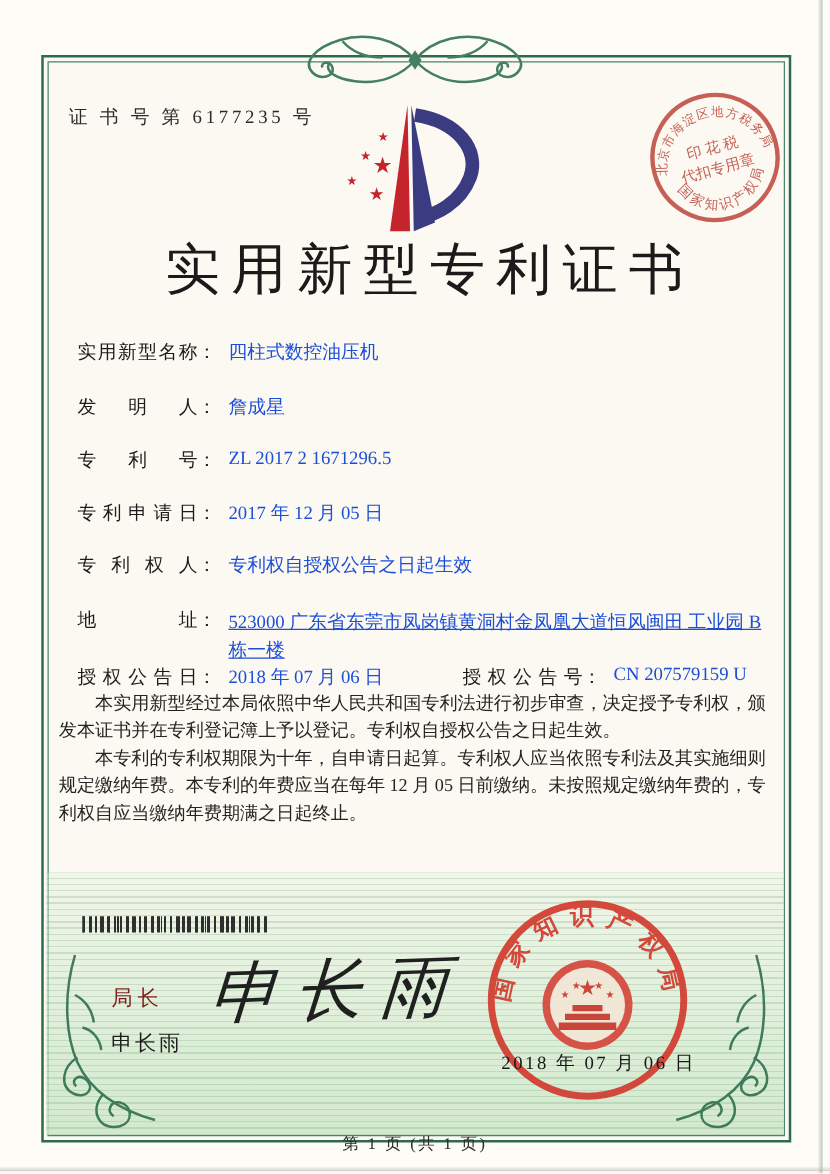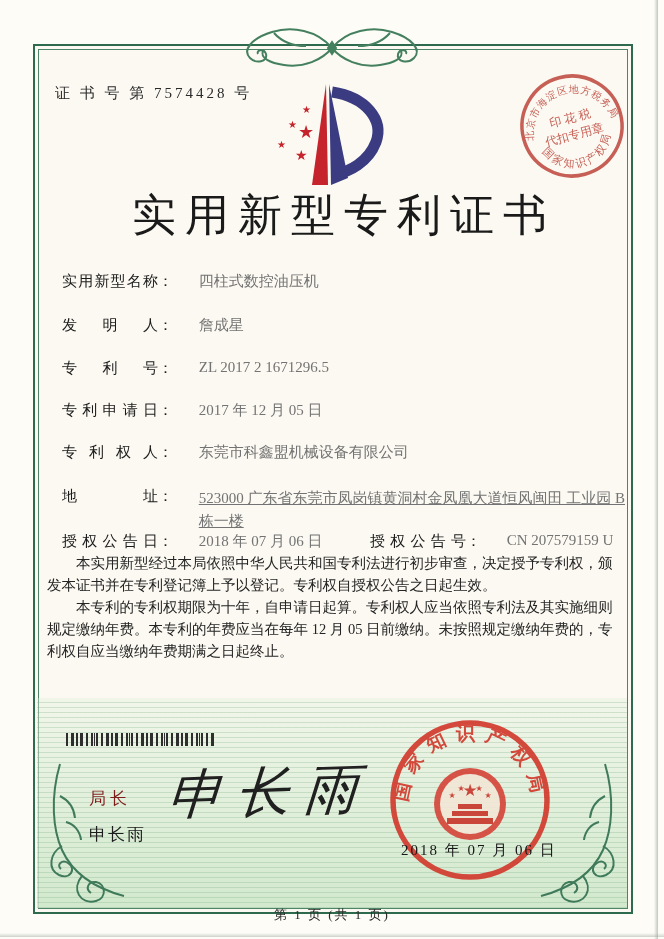--- a/index.html
+++ b/index.html
@@ -40,21 +40,21 @@
     transform:rotate(-15deg);opacity:.88;}
 
   .title{position:absolute;left:0;top:186px;width:664px;text-align:center;
     font-size:44px;font-weight:normal;letter-spacing:9px;color:#1a1a1a;padding-left:12px;}
 
   .fields{position:absolute;left:62px;top:0;width:560px;font-size:15px;}
   .frow{position:absolute;left:0;white-space:nowrap;}
   .frow .lab{display:inline-block;width:96px;text-align:justify;text-align-last:justify;
     vertical-align:top;color:#1b1b1b;}
   .frow .col{display:inline-block;vertical-align:top;}
-  .frow .val{display:inline-block;margin-left:22px;vertical-align:top;color:#737373;}
+  .frow .val{display:inline-block;margin-left:6px;vertical-align:top;color:#1d4ed8;}
   .frow .val.wrap{white-space:normal;width:432px;line-height:23px;text-decoration:underline;}
   .pair2{position:absolute;left:308px;top:0;white-space:nowrap;}
 
   .paras{position:absolute;left:47px;top:552px;width:574px;
     font-size:14.5px;line-height:22px;color:#242424;}
   .paras p{margin:0;text-indent:2em;}
 
   .barcode{position:absolute;left:66px;top:733px;width:150px;height:13px;
     background:
       repeating-linear-gradient(90deg,#2e2e2e 0 2px,rgba(0,0,0,0) 2px 5px),
@@ -111,21 +111,21 @@
   <svg class="flourish br" viewBox="0 0 95 150">
     <g stroke="#3f7a5a" fill="none" stroke-width="2">
       <path d="M20,8 C10,42 13,74 22,94 C32,116 54,132 84,140"></path>
       <path d="M22,90 C10,97 7,113 19,119 C30,124 37,113 28,107 C22,103 16,109 21,113"></path>
       <path d="M42,120 C31,133 40,149 56,145 C67,142 66,128 56,126 C48,125 45,133 51,137"></path>
       <path d="M20,40 C28,44 34,52 35,62"></path>
       <path d="M26,66 C34,68 40,75 41,84"></path>
     </g>
   </svg>
 
-  <div class="cert-no">证 书 号 第 7574428 号</div>
+  <div class="cert-no">证 书 号 第 6177235 号</div>
 
   <svg class="logo" viewBox="0 0 125 108">
     <polygon points="58,2 44,103 60,103" fill="#c5242c"></polygon>
     <polygon points="61,2 63,103 80,96" fill="#3b3b82"></polygon>
     <path d="M64,10 C98,15 116,38 108,60 C100,81 80,90 68,92" stroke="#3b3b82" stroke-width="11" fill="none"></path>
     <text class="star" x="34" y="31" font-size="10">★</text>
     <text class="star" x="20" y="46" font-size="10">★</text>
     <text class="star" x="30" y="56" font-size="18">★</text>
     <text class="star" x="9" y="66" font-size="10">★</text>
     <text class="star" x="27" y="78" font-size="14">★</text>
@@ -161,21 +161,21 @@
     <div class="frow" style="top:359px">
       <span class="lab">专利号</span><span class="col">：</span>
       <span class="val">ZL 2017 2 1671296.5</span>
     </div>
     <div class="frow" style="top:401px">
       <span class="lab">专利申请日</span><span class="col">：</span>
       <span class="val">2017 年 12 月 05 日</span>
     </div>
     <div class="frow" style="top:443px">
       <span class="lab">专利权人</span><span class="col">：</span>
-      <span class="val">东莞市科鑫盟机械设备有限公司</span>
+      <span class="val">专利权自授权公告之日起生效</span>
     </div>
     <div class="frow" style="top:487px">
       <span class="lab">地址</span><span class="col">：</span>
       <span class="val wrap">523000 广东省东莞市凤岗镇黄洞村金凤凰大道恒风闽田 工业园 B 栋一楼</span>
     </div>
     <div class="frow" style="top:532px">
       <span class="lab">授权公告日</span><span class="col">：</span>
       <span class="val">2018 年 07 月 06 日</span>
       <span class="pair2">
         <span class="lab">授权公告号</span><span class="col">：</span>

